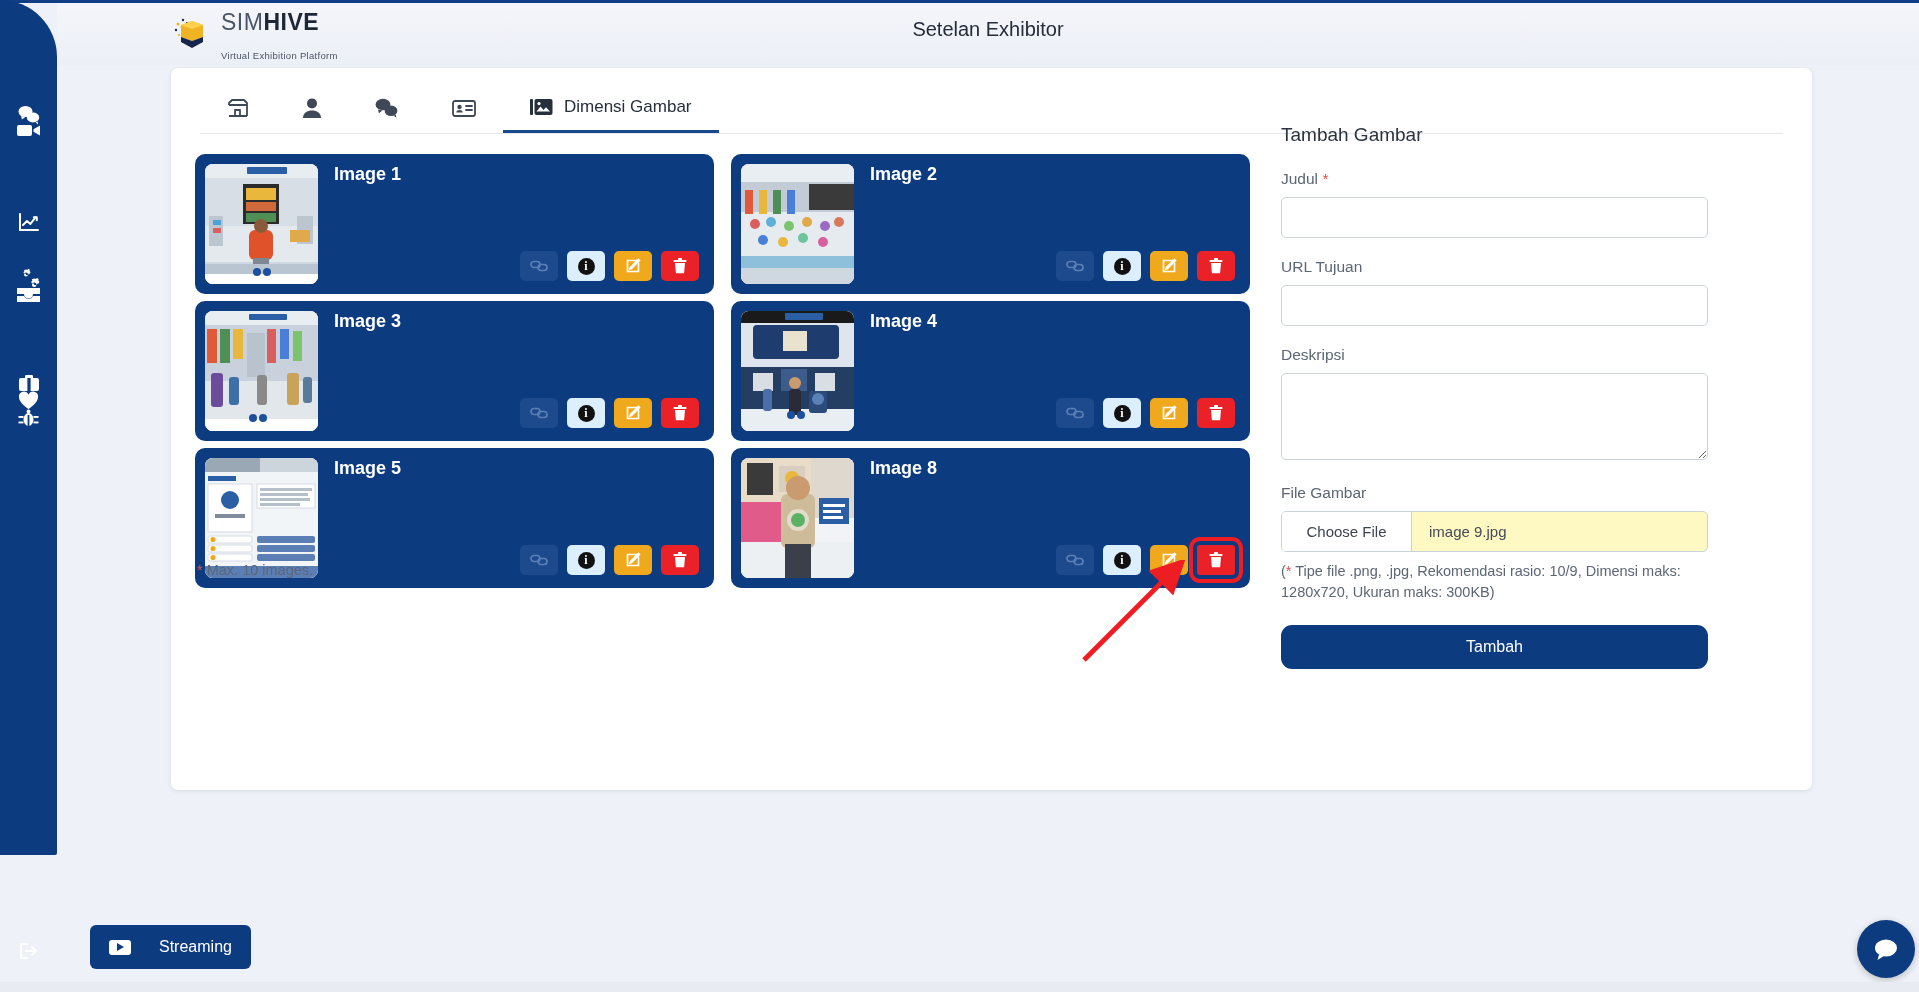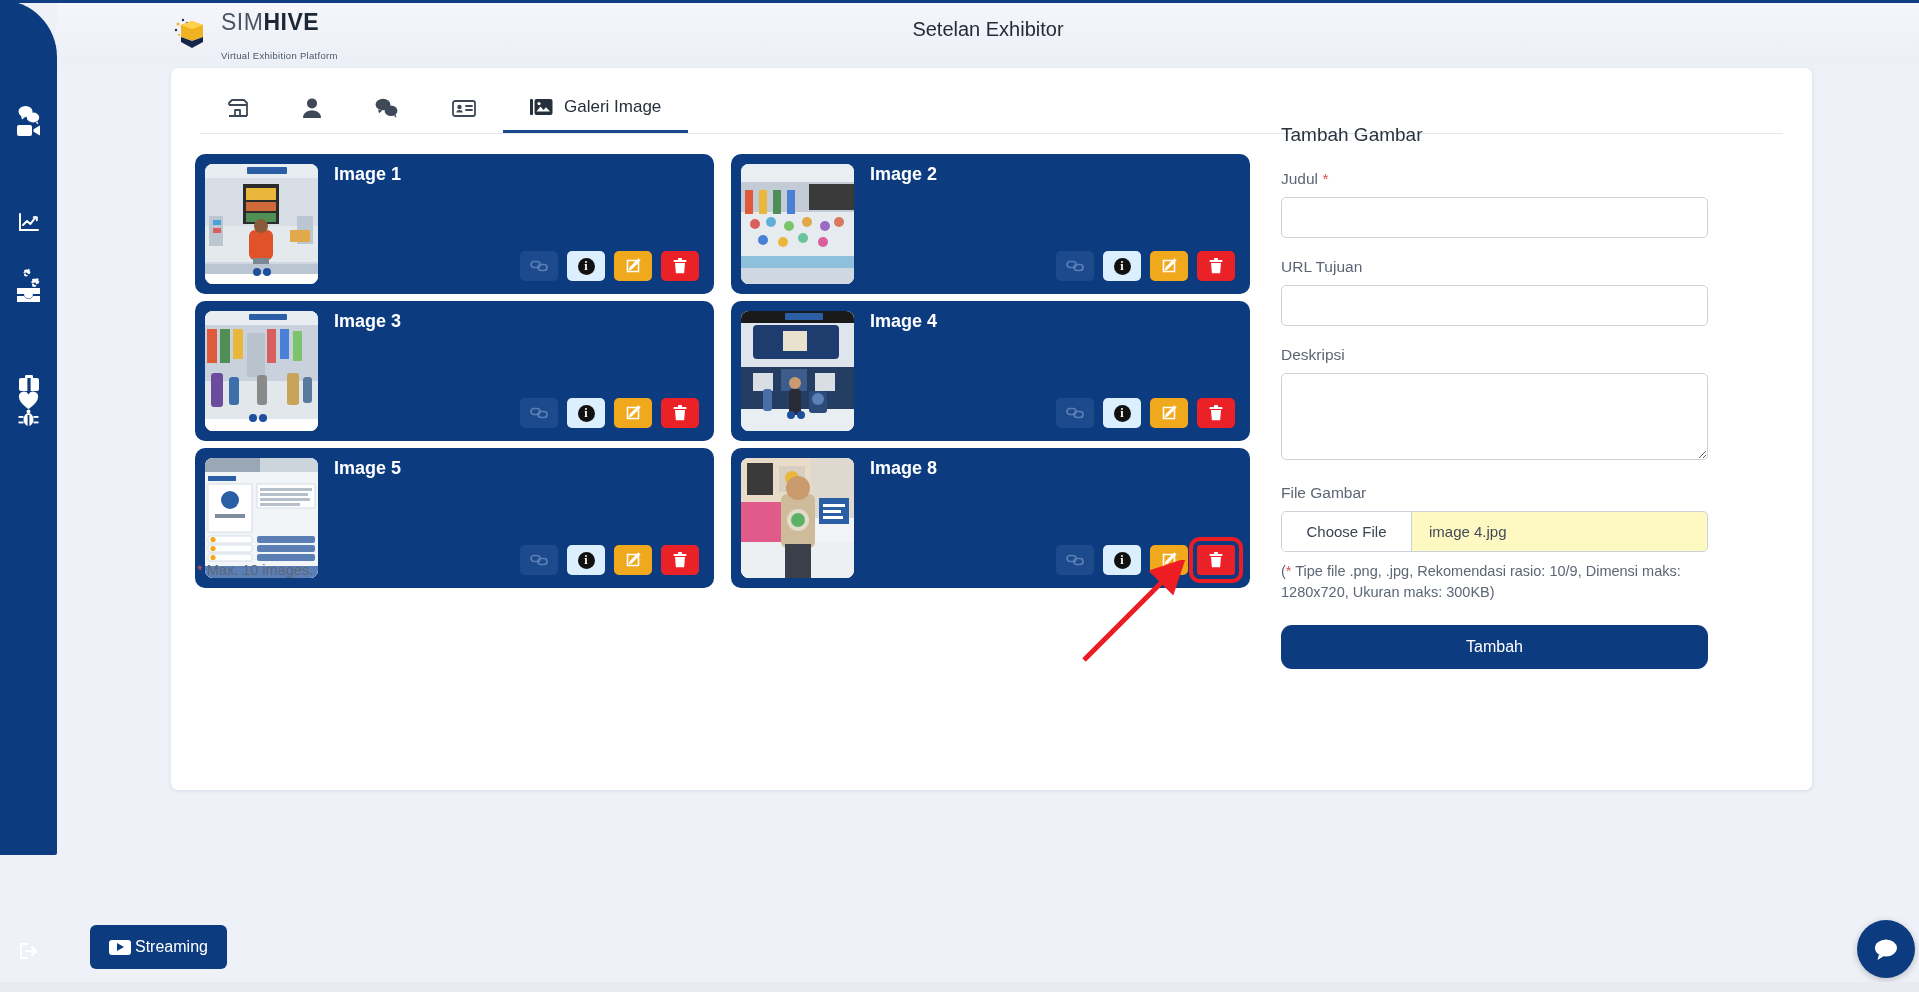--- a/index.html
+++ b/index.html
@@ -202,21 +202,21 @@
   .hint .star { color: #d9534f; }
   .submit-btn {
     margin-top: 22px; width: 100%; height: 44px; border: none;
     background: #0d3b80; color: #fff; font-size: 16px; border-radius: 11px;
     cursor: pointer; font-family: "Liberation Sans", sans-serif;
   }
 
   
   .streaming {
     position: absolute; left: 90px; top: 925px;
-    display: flex; align-items: center; gap: 4px;
+    display: flex; align-items: center; gap: 28px;
     background: #0d3b80; color: #fff; height: 44px; padding: 0 19px;
     border-radius: 6px; font-size: 16px; cursor: pointer;
   }
   .yt {
     width: 22px; height: 15px; background: #fff; border-radius: 3px;
     display: flex; align-items: center; justify-content: center;
   }
   .yt i {
     width: 0; height: 0; border-left: 7px solid #0d3b80;
     border-top: 4.5px solid transparent; border-bottom: 4.5px solid transparent;
@@ -366,21 +366,21 @@
         <path d="M14 7h6M14 11h6" stroke-linecap="round"></path>
       </svg>
     </div>
     <div class="tab active">
       <svg width="23" height="20" viewBox="0 0 23 20" fill="#26303d">
         <rect x="0" y="2" width="3" height="16" rx="1"></rect>
         <rect x="4.5" y="2" width="18" height="16" rx="2"></rect>
         <path d="M6.5 14.5l4-5 3 3.5 2.5-2.8 4 4.3z" fill="#ffffff"></path>
         <circle cx="9" cy="6.6" r="1.6" fill="#ffffff"></circle>
       </svg>
-      <span>Galeri Image</span>
+      <span>Dimensi Gambar</span>
     </div>
   </div>
 
   <div class="gallery">
     <div class="grid">
 
       <div class="card">
         <div class="thumb">
           <svg viewBox="0 0 113 120" preserveAspectRatio="none">
             <rect width="113" height="120" fill="#cfd8e2"></rect>
@@ -709,21 +709,21 @@
 
     <label class="field-label">URL Tujuan</label>
     <input class="inp" type="text" value="" style="">
 
     <label class="field-label">Deskripsi</label>
     <textarea class="ta" style=""></textarea>
 
     <label class="field-label">File Gambar</label>
     <div class="file-row">
       <div class="file-btn">Choose File</div>
-      <div class="file-name">image 4.jpg</div>
+      <div class="file-name">image 9.jpg</div>
     </div>
     <div class="hint"><span>(</span><span class="star">*</span><span> Tipe file .png, .jpg, Rekomendasi rasio: 10/9, Dimensi maks: 1280x720, Ukuran maks: 300KB)</span></div>
 
     <button class="submit-btn">Tambah</button>
   </div>
 
 </div>
 
 <svg class="arrow-svg" width="180" height="110" viewBox="0 0 180 110">
   <defs>

